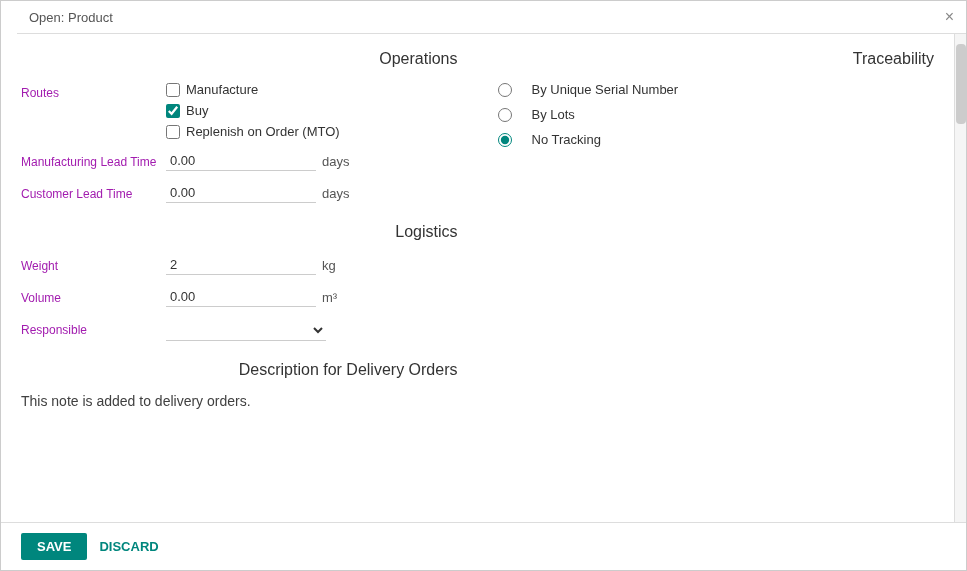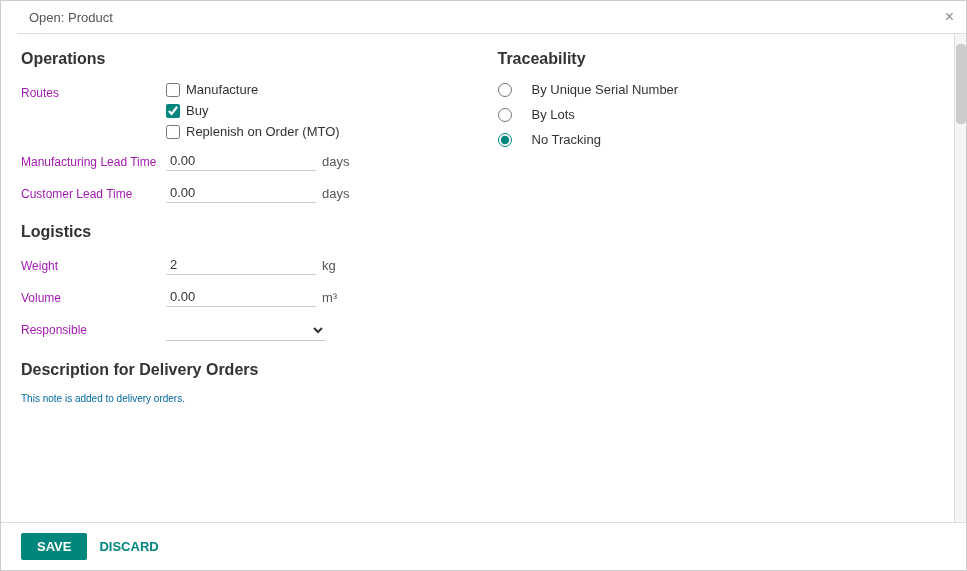--- a/index.html
+++ b/index.html
@@ -58,23 +58,24 @@
     .left-col {
       flex: 1;
     }
 
     .right-col {
       flex: 1;
     }
 
     .section-title {
       font-size: 16px;
-      font-weight: bold;
+      font-weight: normal;
       color: #333;
       margin-bottom: 14px;
+      text-align: right;
     }
 
     .field-row {
       display: flex;
       align-items: flex-start;
       margin-bottom: 12px;
     }
 
     .field-label {
       width: 145px;
@@ -131,22 +132,22 @@
 
     .logistics-section {
       margin-top: 20px;
     }
 
     .delivery-section {
       margin-top: 20px;
     }
 
     .delivery-note {
-      font-size: 10px;
-      color: #0369a1;
+      font-size: 14px;
+      color: #404040;
       margin-top: 4px;
     }
 
     .radio-group {
       display: flex;
       flex-direction: column;
       gap: 10px;
     }
 
     .radio-item {

